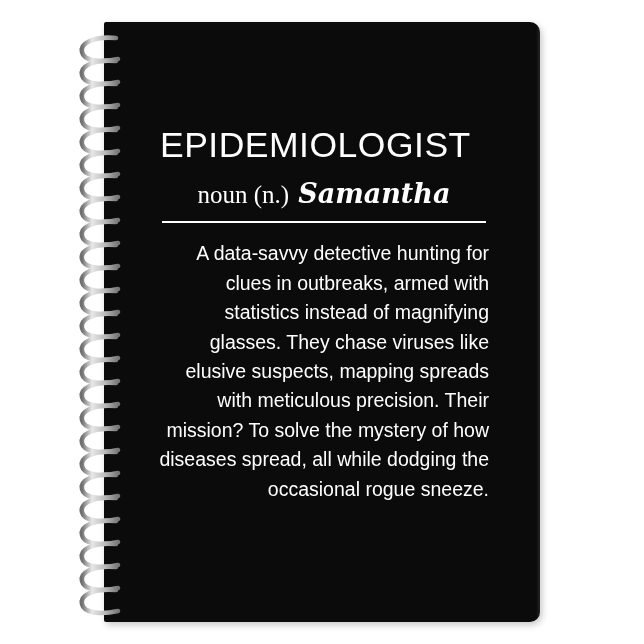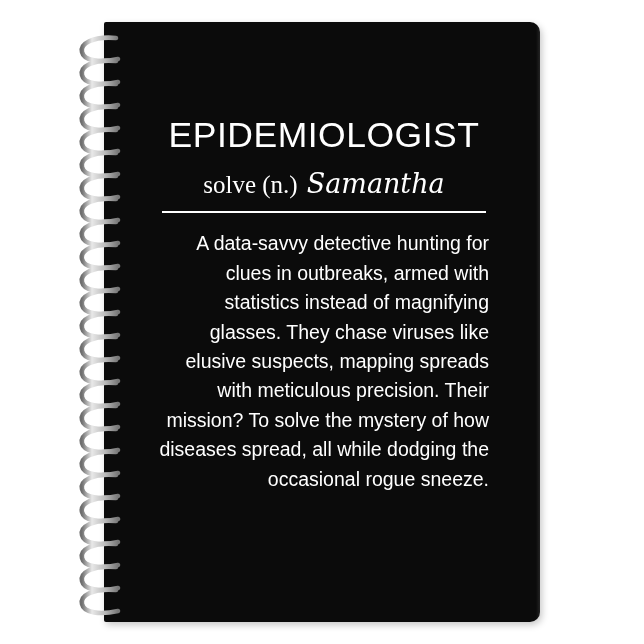--- a/index.html
+++ b/index.html
@@ -62,27 +62,26 @@
     left: 0;
     top: 0;
     width: 436px;
     height: 600px;
     box-sizing: border-box;
     padding: 0 40px 0 44px;
     color: #ffffff;
   }
 
   #title {
-    margin: 2px;
+    margin: 12px;
     padding-top: 93px;
     font-size: 35.5px;
     line-height: 1.05;
     letter-spacing: 0.5px;
     font-weight: 400;
-    text-align: center;
     white-space: nowrap;
     font-family: "Liberation Sans", sans-serif;
   }
 
   #subtitle-row {
     margin-top: 14px;
     text-align: center;
     white-space: nowrap;
   }
 
@@ -91,20 +90,21 @@
     font-family: "Liberation Serif", serif;
     vertical-align: baseline;
   }
 
   #name-label {
     font-size: 27px;
     font-family: "DejaVu Serif", serif;
     font-style: italic;
     margin-left: 9px;
     vertical-align: baseline;
+    font-weight: bold;
   }
 
   #rule {
     margin: 12px auto 0 auto;
     width: 324px;
     height: 2px;
     background: #ffffff;
   }
 
   #definition {
@@ -121,21 +121,21 @@
 
 <div id="product-stage">
 
   <div id="notebook">
 
     <div id="cover-text">
 
       <h1 id="title">EPIDEMIOLOGIST</h1>
 
       <div id="subtitle-row">
-        <span id="pos-label">solve (n.)</span><span id="name-label">Samantha</span>
+        <span id="pos-label">noun (n.)</span><span id="name-label">Samantha</span>
       </div>
 
       <div id="rule"></div>
 
       <p id="definition">A data-savvy detective hunting for clues in outbreaks, armed with statistics instead of magnifying glasses. They chase viruses like elusive suspects, mapping spreads with meticulous precision. Their mission? To solve the mystery of how diseases spread, all while dodging the occasional rogue sneeze.</p>
     </div>
   </div>
 
   <svg id="spiral" viewBox="0 0 66 600" width="66" height="600" aria-hidden="true">
     <defs>

